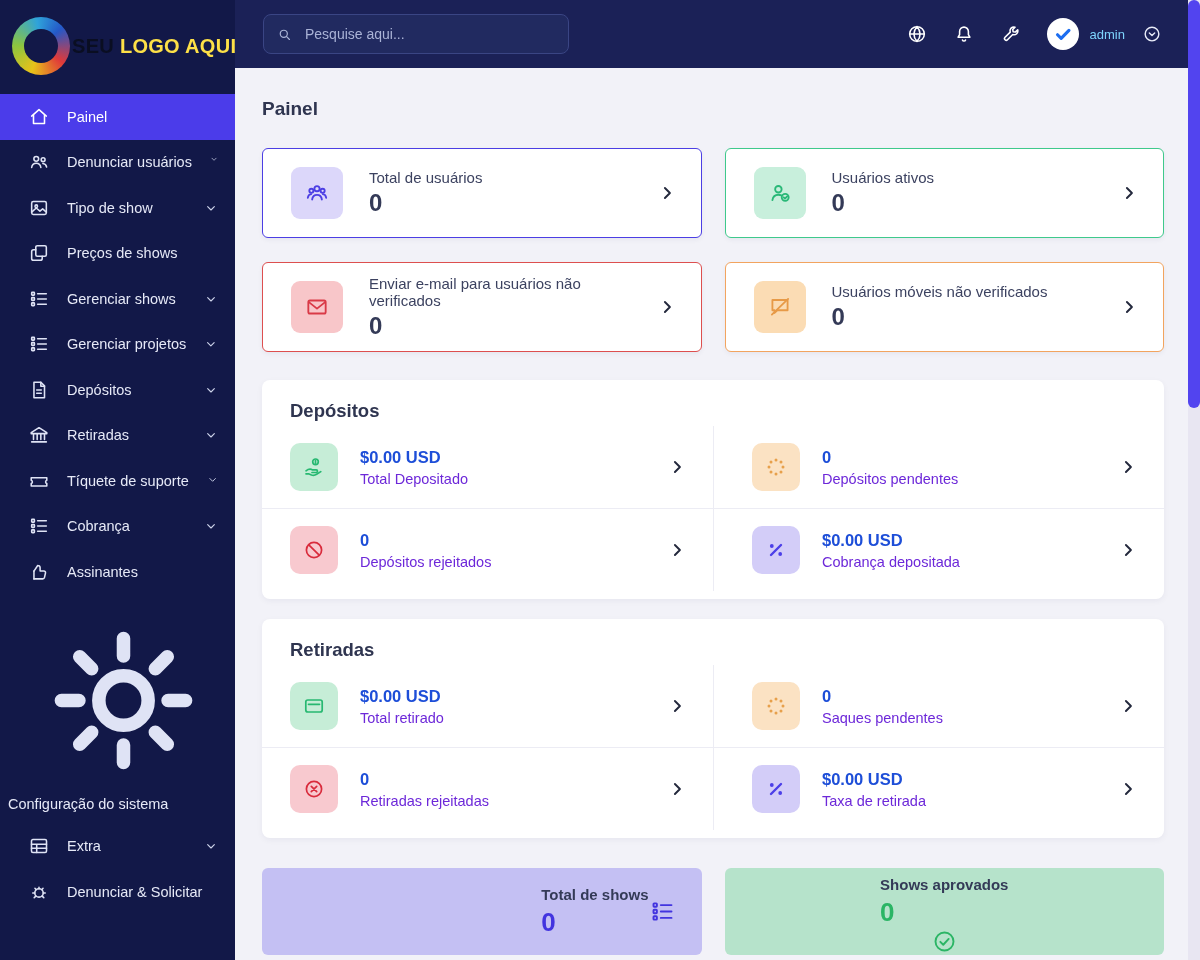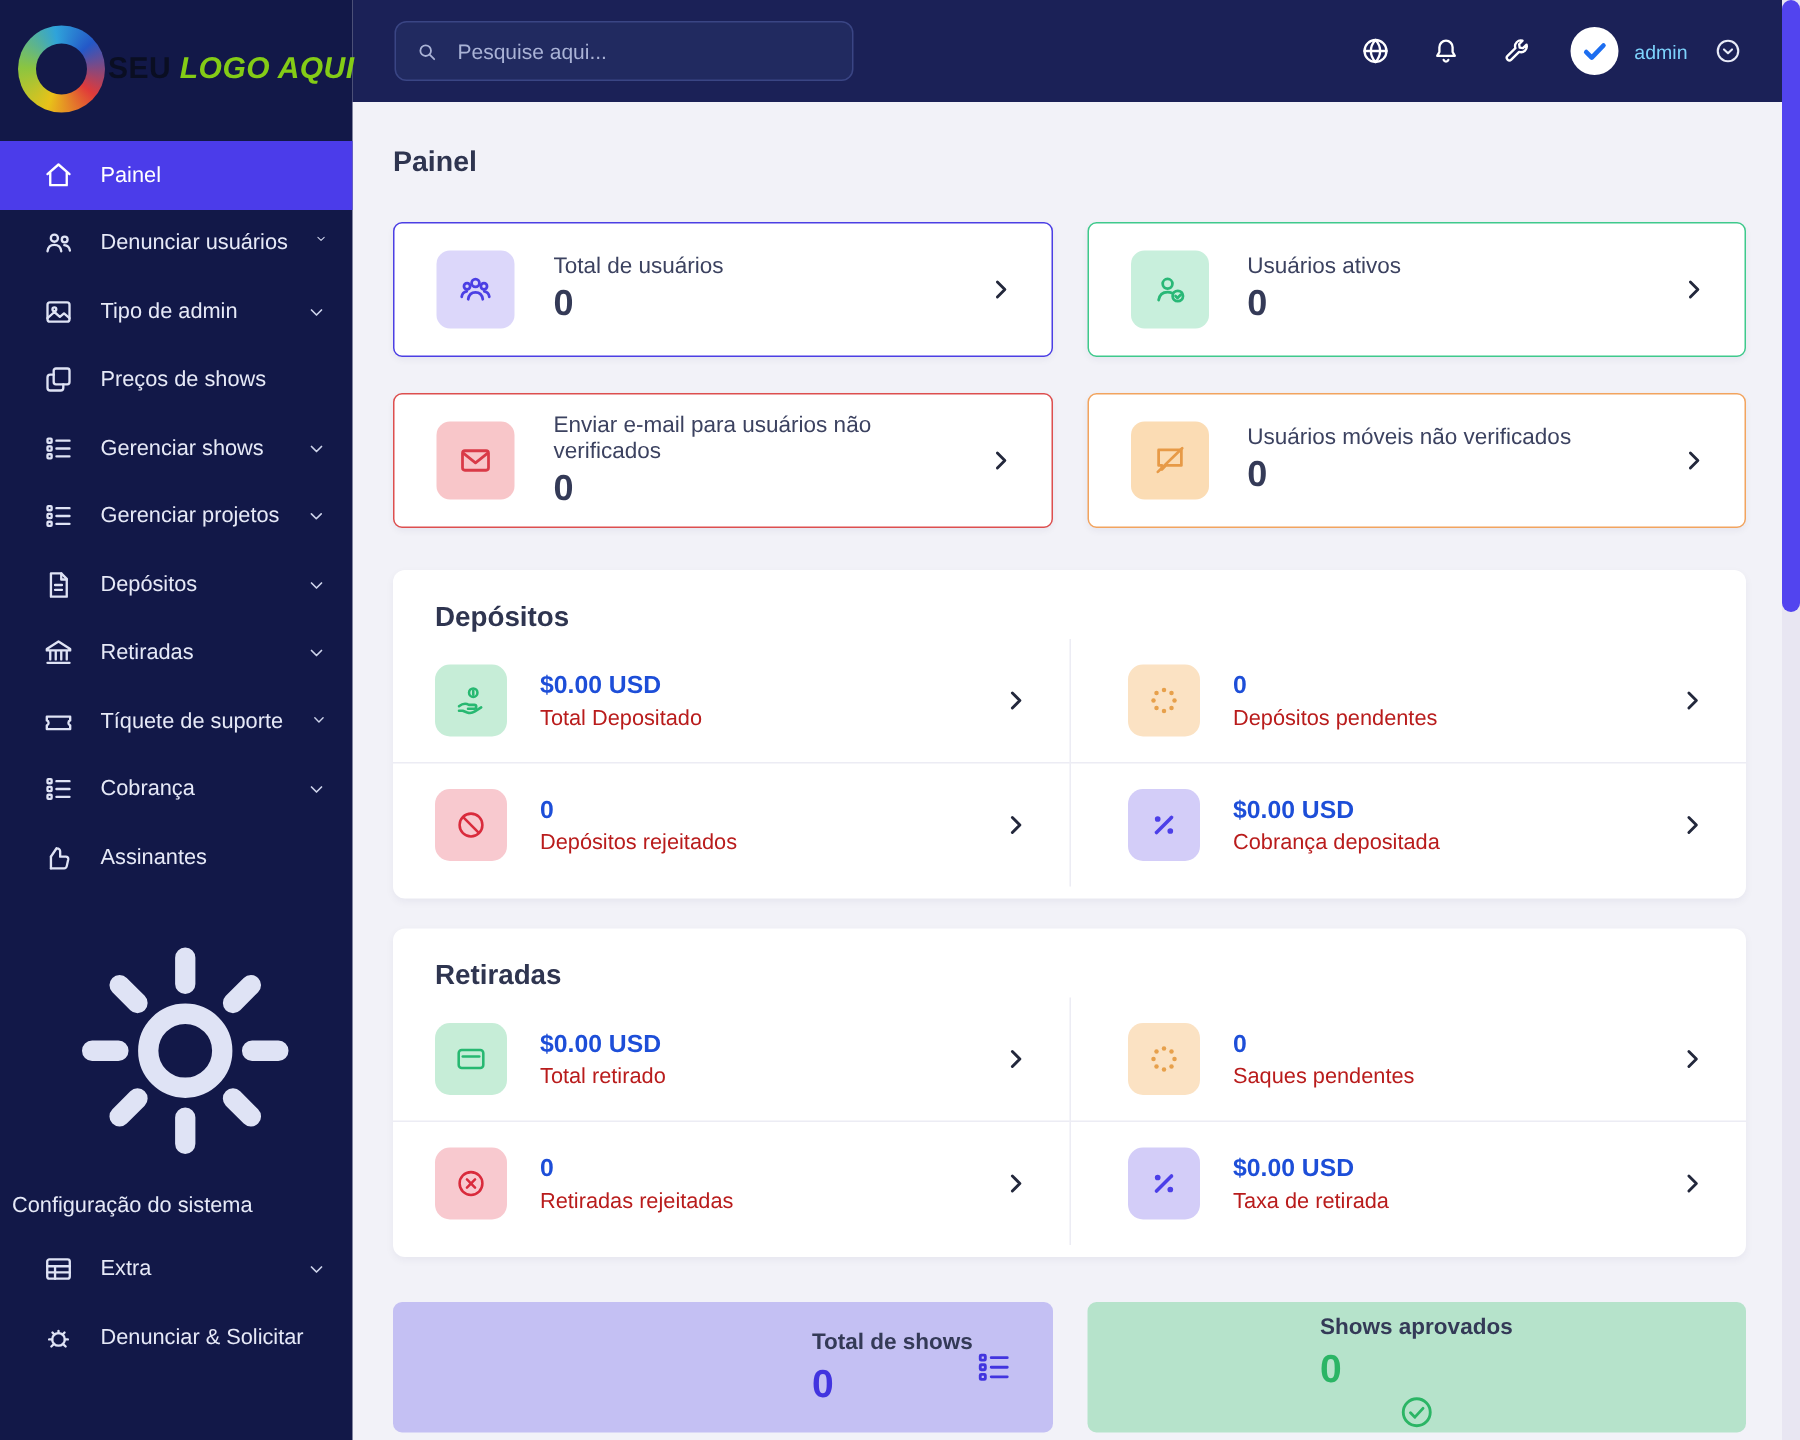--- a/index.html
+++ b/index.html
@@ -11,21 +11,21 @@
 
   
   .sidebar{position:absolute;left:0;top:0;width:235px;height:960px;background:#121848;z-index:2;}
   .logo-area{height:92px;display:flex;align-items:center;padding-left:12px;}
   .logo-mark{width:58px;height:58px;border-radius:50%;flex:0 0 auto;
      background:conic-gradient(from 200deg,#e8c219,#8bc540 20%,#2fa3da 42%,#2458c8 58%,#e03a3a 80%,#e8c219);
      position:relative;}
   .logo-mark::after{content:"";position:absolute;inset:12px;border-radius:50%;background:#121848;}
   .brand-text{font-size:20px;font-weight:800;margin-left:2px;letter-spacing:.3px;white-space:nowrap;}
   .brand-dark{color:#0a0e22;}
-  .brand-accent{color:#84cc16;font-style:italic;}
+  .brand-accent{color:#fde047;}
   .nav{margin-top:2px;}
   .nav-item{height:45.5px;display:flex;align-items:center;padding:0 16px 0 28px;gap:17px;
             color:#e6e9f7;font-size:14.5px;cursor:pointer;}
   .nav-item.active{background:#4b3cea;color:#fff;}
   .nico{width:22px;height:22px;flex:0 0 auto;color:#dfe3f5;}
   .nav-item.active .nico{color:#fff;}
   .nav-label{white-space:nowrap;}
   .nav-chev{margin-left:auto;width:16px;height:16px;color:#cdd3ea;}
   .nav-config{display:block;height:auto;padding:10px 16px 12px 28px;}
   .nav-config .nico{margin-bottom:4px;}
@@ -82,21 +82,21 @@
   .cell.right{border-left:1px solid #ececf4;padding-left:38px;}
   .cell.top{border-bottom:1px solid #ececf4;}
   .ftile{width:48px;height:48px;border-radius:10px;display:flex;align-items:center;justify-content:center;
          margin-right:22px;flex:0 0 auto;}
   .ftile svg{width:24px;height:24px;}
   .f-green{background:#c6edd7;color:#27b871;}
   .f-orange{background:#fbe2c3;color:#e7a04b;}
   .f-red{background:#f8c9cf;color:#d92b3c;}
   .f-purple{background:#d3cdf8;color:#4c3fe8;}
   .fin-val{font-size:16.5px;font-weight:700;color:#1d4ed8;}
-  .fin-lbl{font-size:14.5px;color:#b91c1c;margin-top:4px;}
+  .fin-lbl{font-size:14.5px;color:#6d28d9;margin-top:4px;}
 
   .bottom-row{display:flex;gap:23px;margin-top:30px;}
   .big-card{flex:1;height:87px;border-radius:6px;padding:0 26px;display:flex;align-items:center;
             justify-content:flex-end;box-sizing:border-box;cursor:pointer;}
   .bc-purple{background:#c4c0f3;}
   .bc-green{background:#b6e3cb;flex-direction:column;}
   .big-lbl{font-size:15px;font-weight:600;color:#343a57;}
   .big-val{font-size:26px;font-weight:700;margin-top:4px;}
   .bc-purple .big-val{color:#4234df;}
   .bc-green .big-val{color:#2bb565;}
@@ -142,21 +142,21 @@
     </div>
 
     <div class="nav-item">
       <span class="nico">
           <svg class="ic" viewBox="0 0 24 24">
             <rect x="4" y="5" width="16" height="14" rx="1.8"></rect>
             <circle cx="9" cy="10" r="1.4"></circle>
             <path d="M4 16.5 9 12l4 3.5 3-2.5 4 3.5"></path>
           </svg>
         </span>
-      <span class="nav-label">Tipo de admin</span>
+      <span class="nav-label">Tipo de show</span>
       <span class="nav-chev">
           <svg class="ic" viewBox="0 0 24 24">
             <path d="m7 10 5 5 5-5"></path>
           </svg>
         </span>
     </div>
 
     <div class="nav-item">
       <span class="nico">
           <svg class="ic" viewBox="0 0 24 24">

